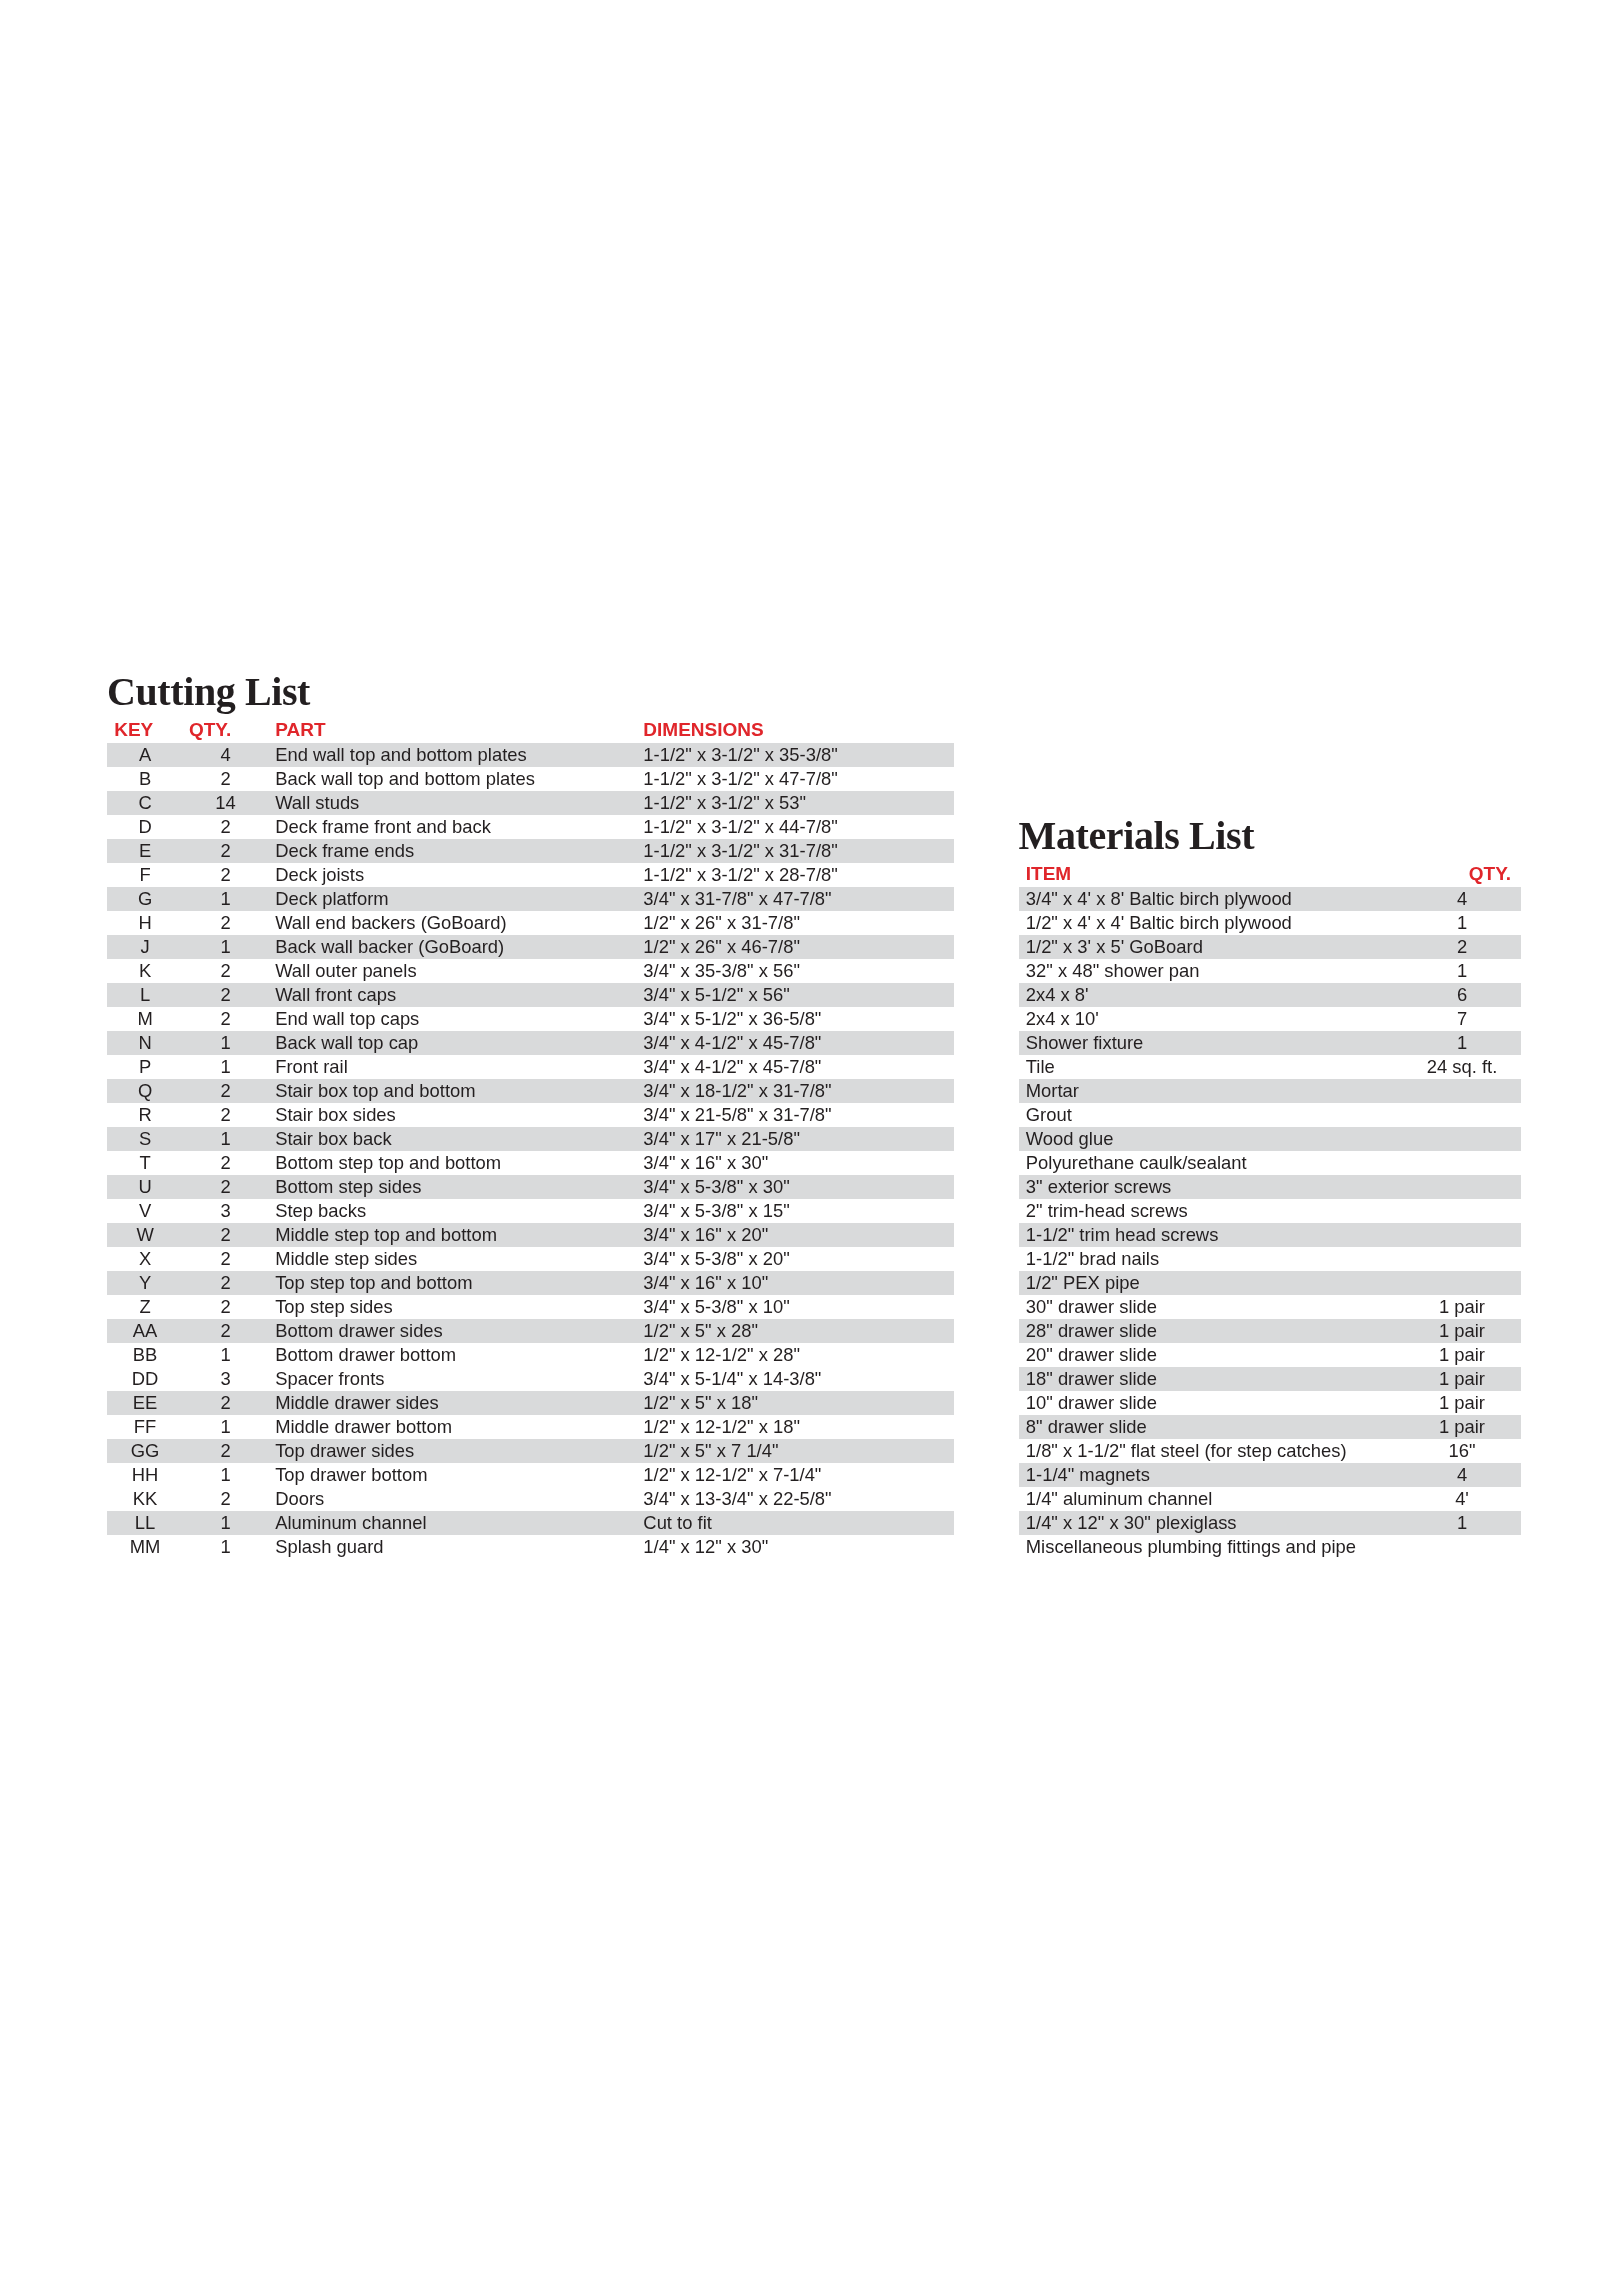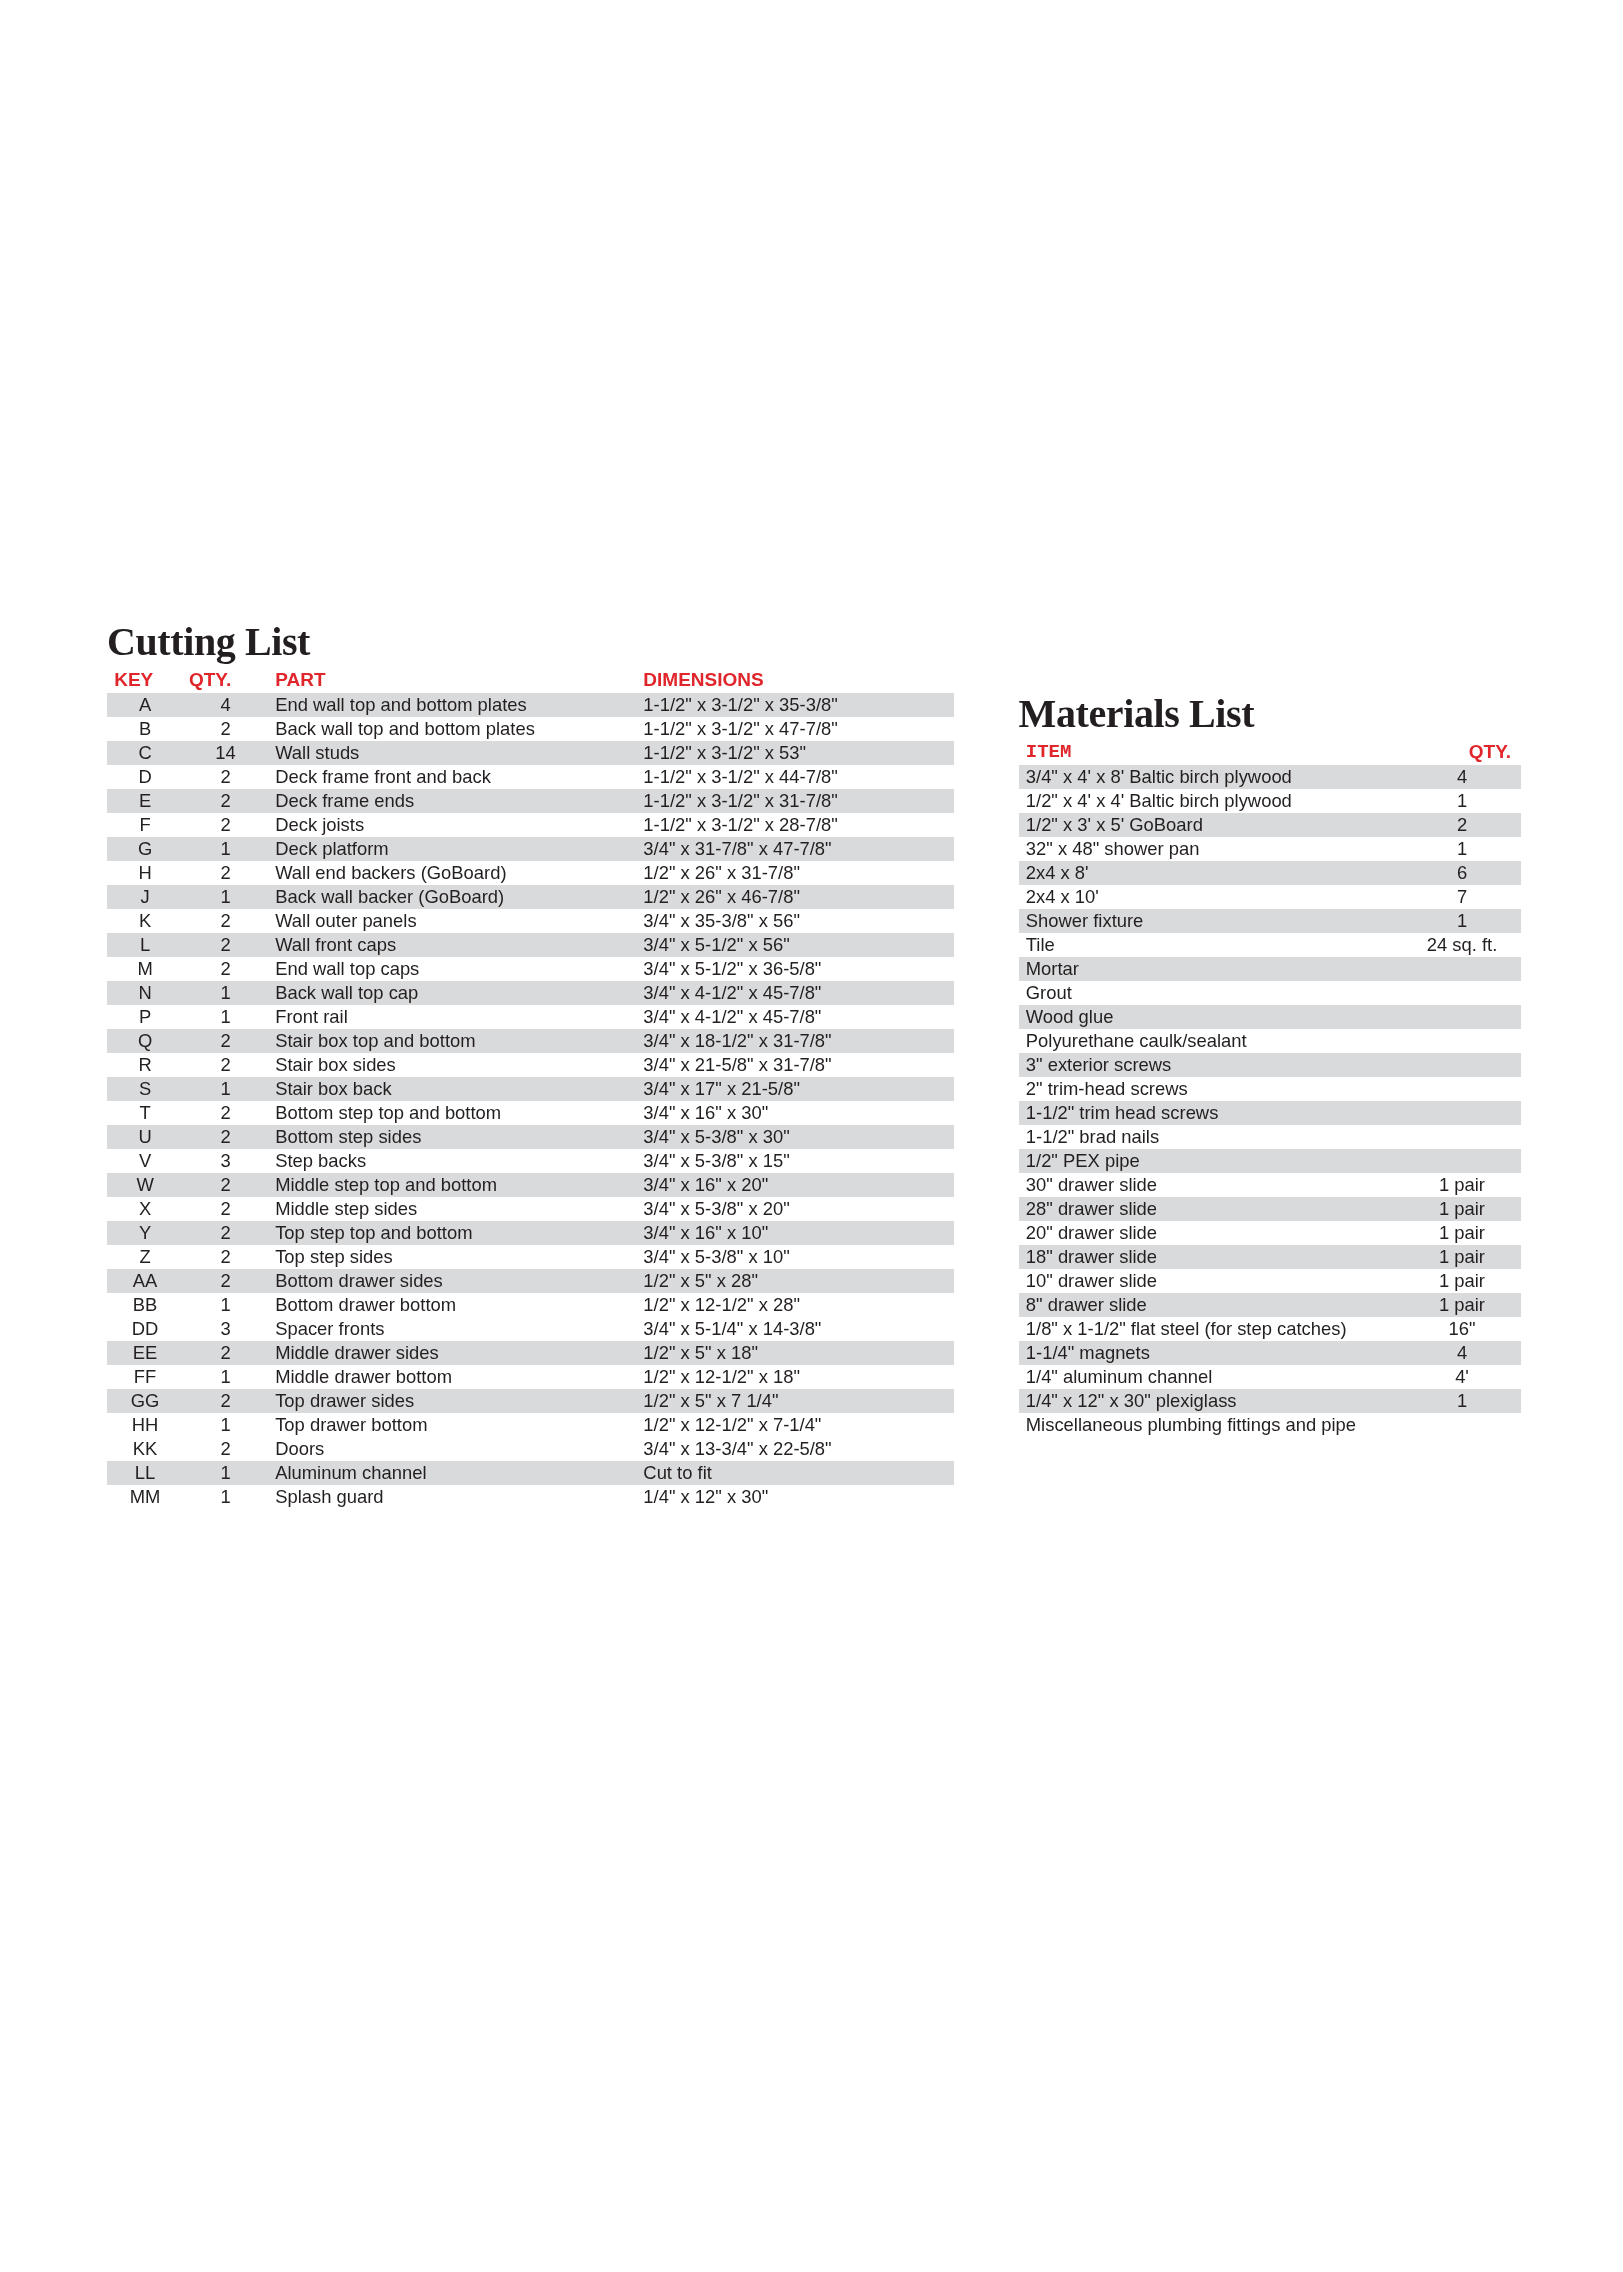--- a/index.html
+++ b/index.html
@@ -18,25 +18,25 @@
   .page {
     position: absolute;
     left: 0;
     top: 0;
     width: 1623px;
     height: 2273px;
   }
   .columns {
     position: absolute;
     left: 107px;
-    top: 620px;
+    top: 670px;
     width: 1414px;
     display: flex;
     flex-direction: row;
-    align-items: center;
+    align-items: flex-end;
     gap: 65px;
   }
   .col-cutting { width: 851px; }
   .col-materials { width: 505px; }
 
   h1.section-title {
     font-family: "Liberation Serif", serif;
     font-weight: bold;
     font-size: 40px;
     line-height: 43px;
@@ -76,21 +76,21 @@
   .c-dim   { text-align: left; padding-left: 7.2px; }
 
   th.c-key  { text-align: left; padding-left: 7.2px; }
   th.c-qty  { text-align: left; padding-left: 5.8px; }
   th.c-part { text-align: left; padding-left: 7.2px; }
   th.c-dim  { text-align: left; padding-left: 7.2px; }
 
   
   .m-item { text-align: left; padding-left: 7.2px; }
   .m-qty  { width: 108px; text-align: center; }
-  th.m-item { text-align: left; padding-left: 7.2px; font-family: Liberation Mono, monospace; }
+  th.m-item { text-align: left; padding-left: 7.2px; }
   th.m-qty  { text-align: right; padding-right: 10px; }
 </style>
 </head>
 <body>
 
 <div class="page">
   <div class="columns">
 
     <div class="col-cutting">
       <h1 class="section-title">Cutting List</h1>

